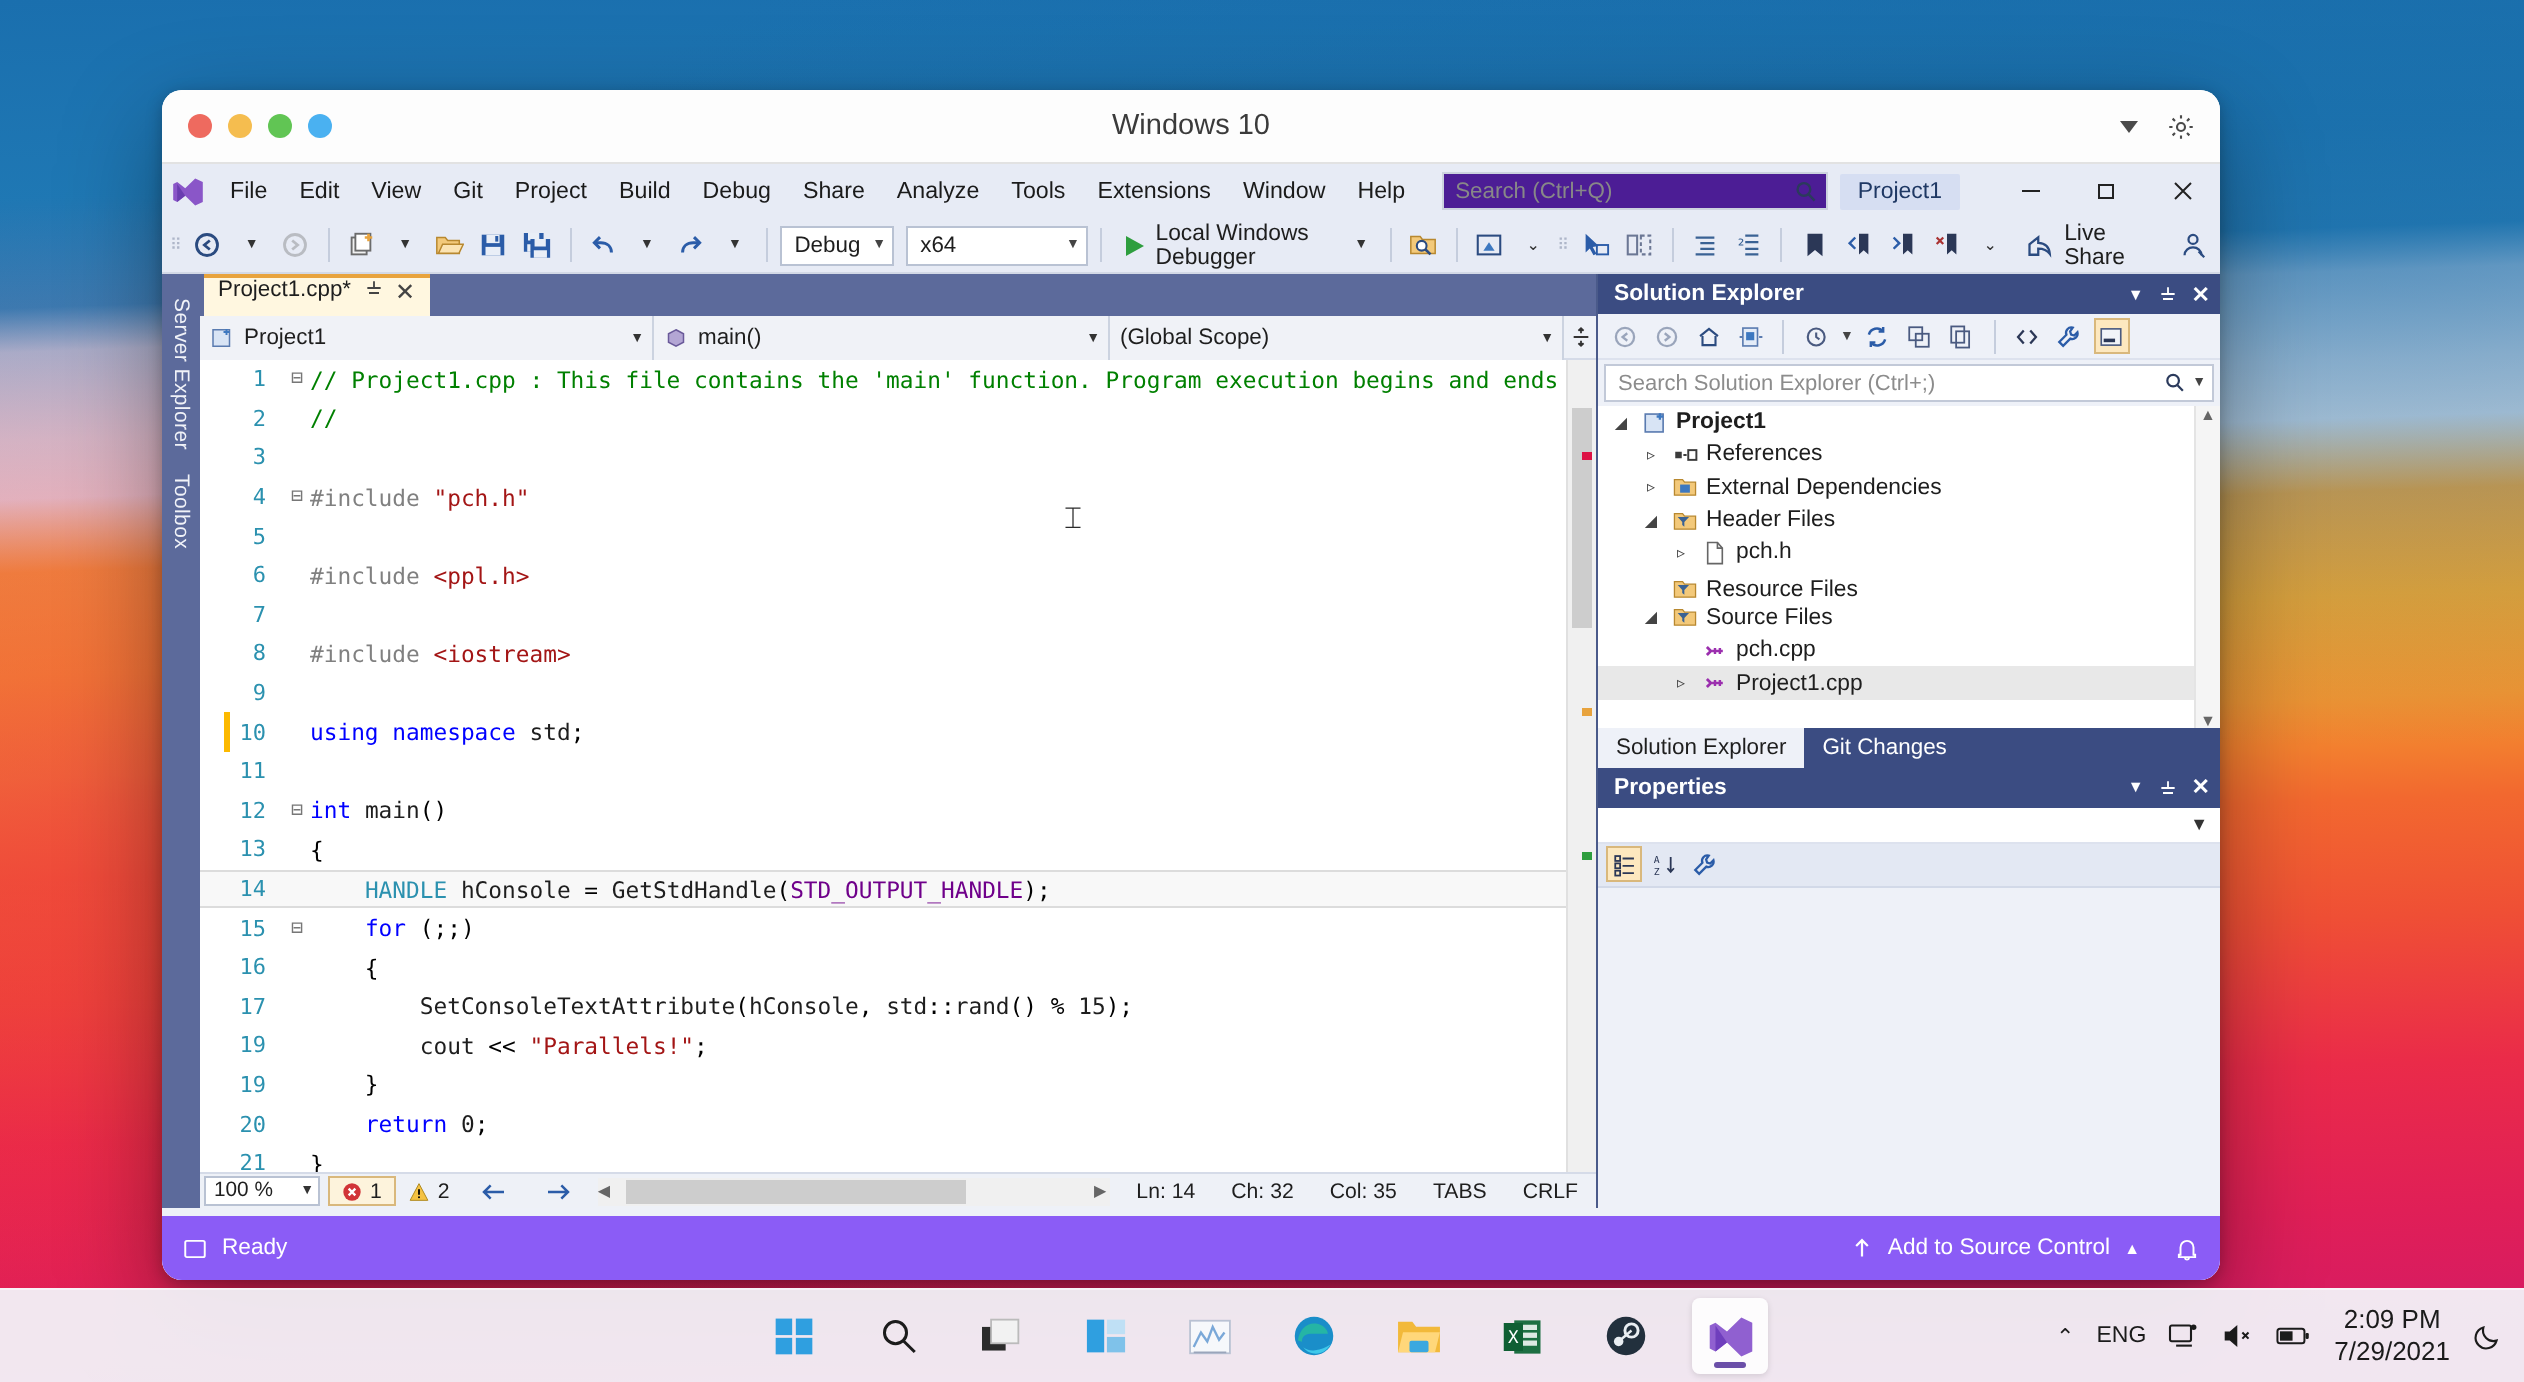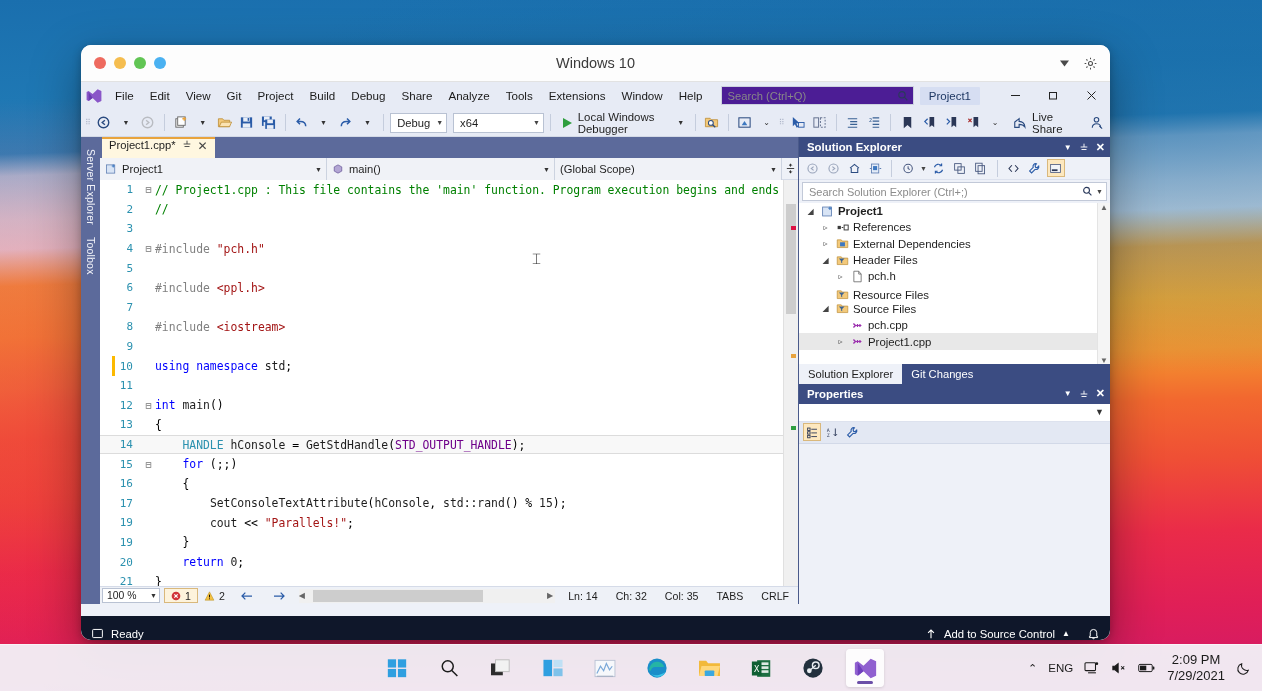--- a/index.html
+++ b/index.html
@@ -173,22 +173,22 @@
   .ticon{ width:14px; display:flex; align-items:center; justify-content:center; }
   .se-vscroll{ position:absolute; right:0; top:0; bottom:0; width:13px; background:#f5f5f5; border-left:1px solid #e4e4e4;}
   .se-tabs{ height:20px; background:#3b4c82; display:flex; align-items:stretch; }
   .se-tab{ display:flex; align-items:center; padding:0 9px; font-size:11.2px; color:#fff;}
   .se-tab.active{ background:#eef1f8; color:#1e1e1e; }
   .props-hdr{ height:18px; background:#fff; border-bottom:1px solid #dde2ee; display:flex; align-items:center; justify-content:flex-end; padding-right:6px; font-size:9px;}
   .props-tb{ height:22px; background:#e3e8f3; display:flex; align-items:center; gap:2px; padding:0 4px; border-bottom:1px solid #d2d9e8;}
   .props-body{ flex:1; background:#eef1f8; }
 
   .vs-statusbar{
-    position:absolute; left:0; right:0; bottom:0; height:24px; background:#0f172a;
-    display:flex; align-items:flex-end; color:#fff; font-size:11.3px; padding:0 10px;
+    position:absolute; left:0; right:0; bottom:0; height:24px; background:#8b5cf6;
+    display:flex; align-items:center; color:#fff; font-size:11.3px; padding:16px 10px;
   }
   .sb-right{ margin-left:auto; display:flex; align-items:center; gap:7px; }
 
   
   #taskbar{
     position:absolute; left:0; right:0; bottom:0; height:47px;
     background:rgba(243,246,251,.93); display:flex; align-items:center;
     border-top:1px solid rgba(255,255,255,.5);
   }
   #tb-center{ position:absolute; left:0; right:0; display:flex; justify-content:center; gap:14px; }

